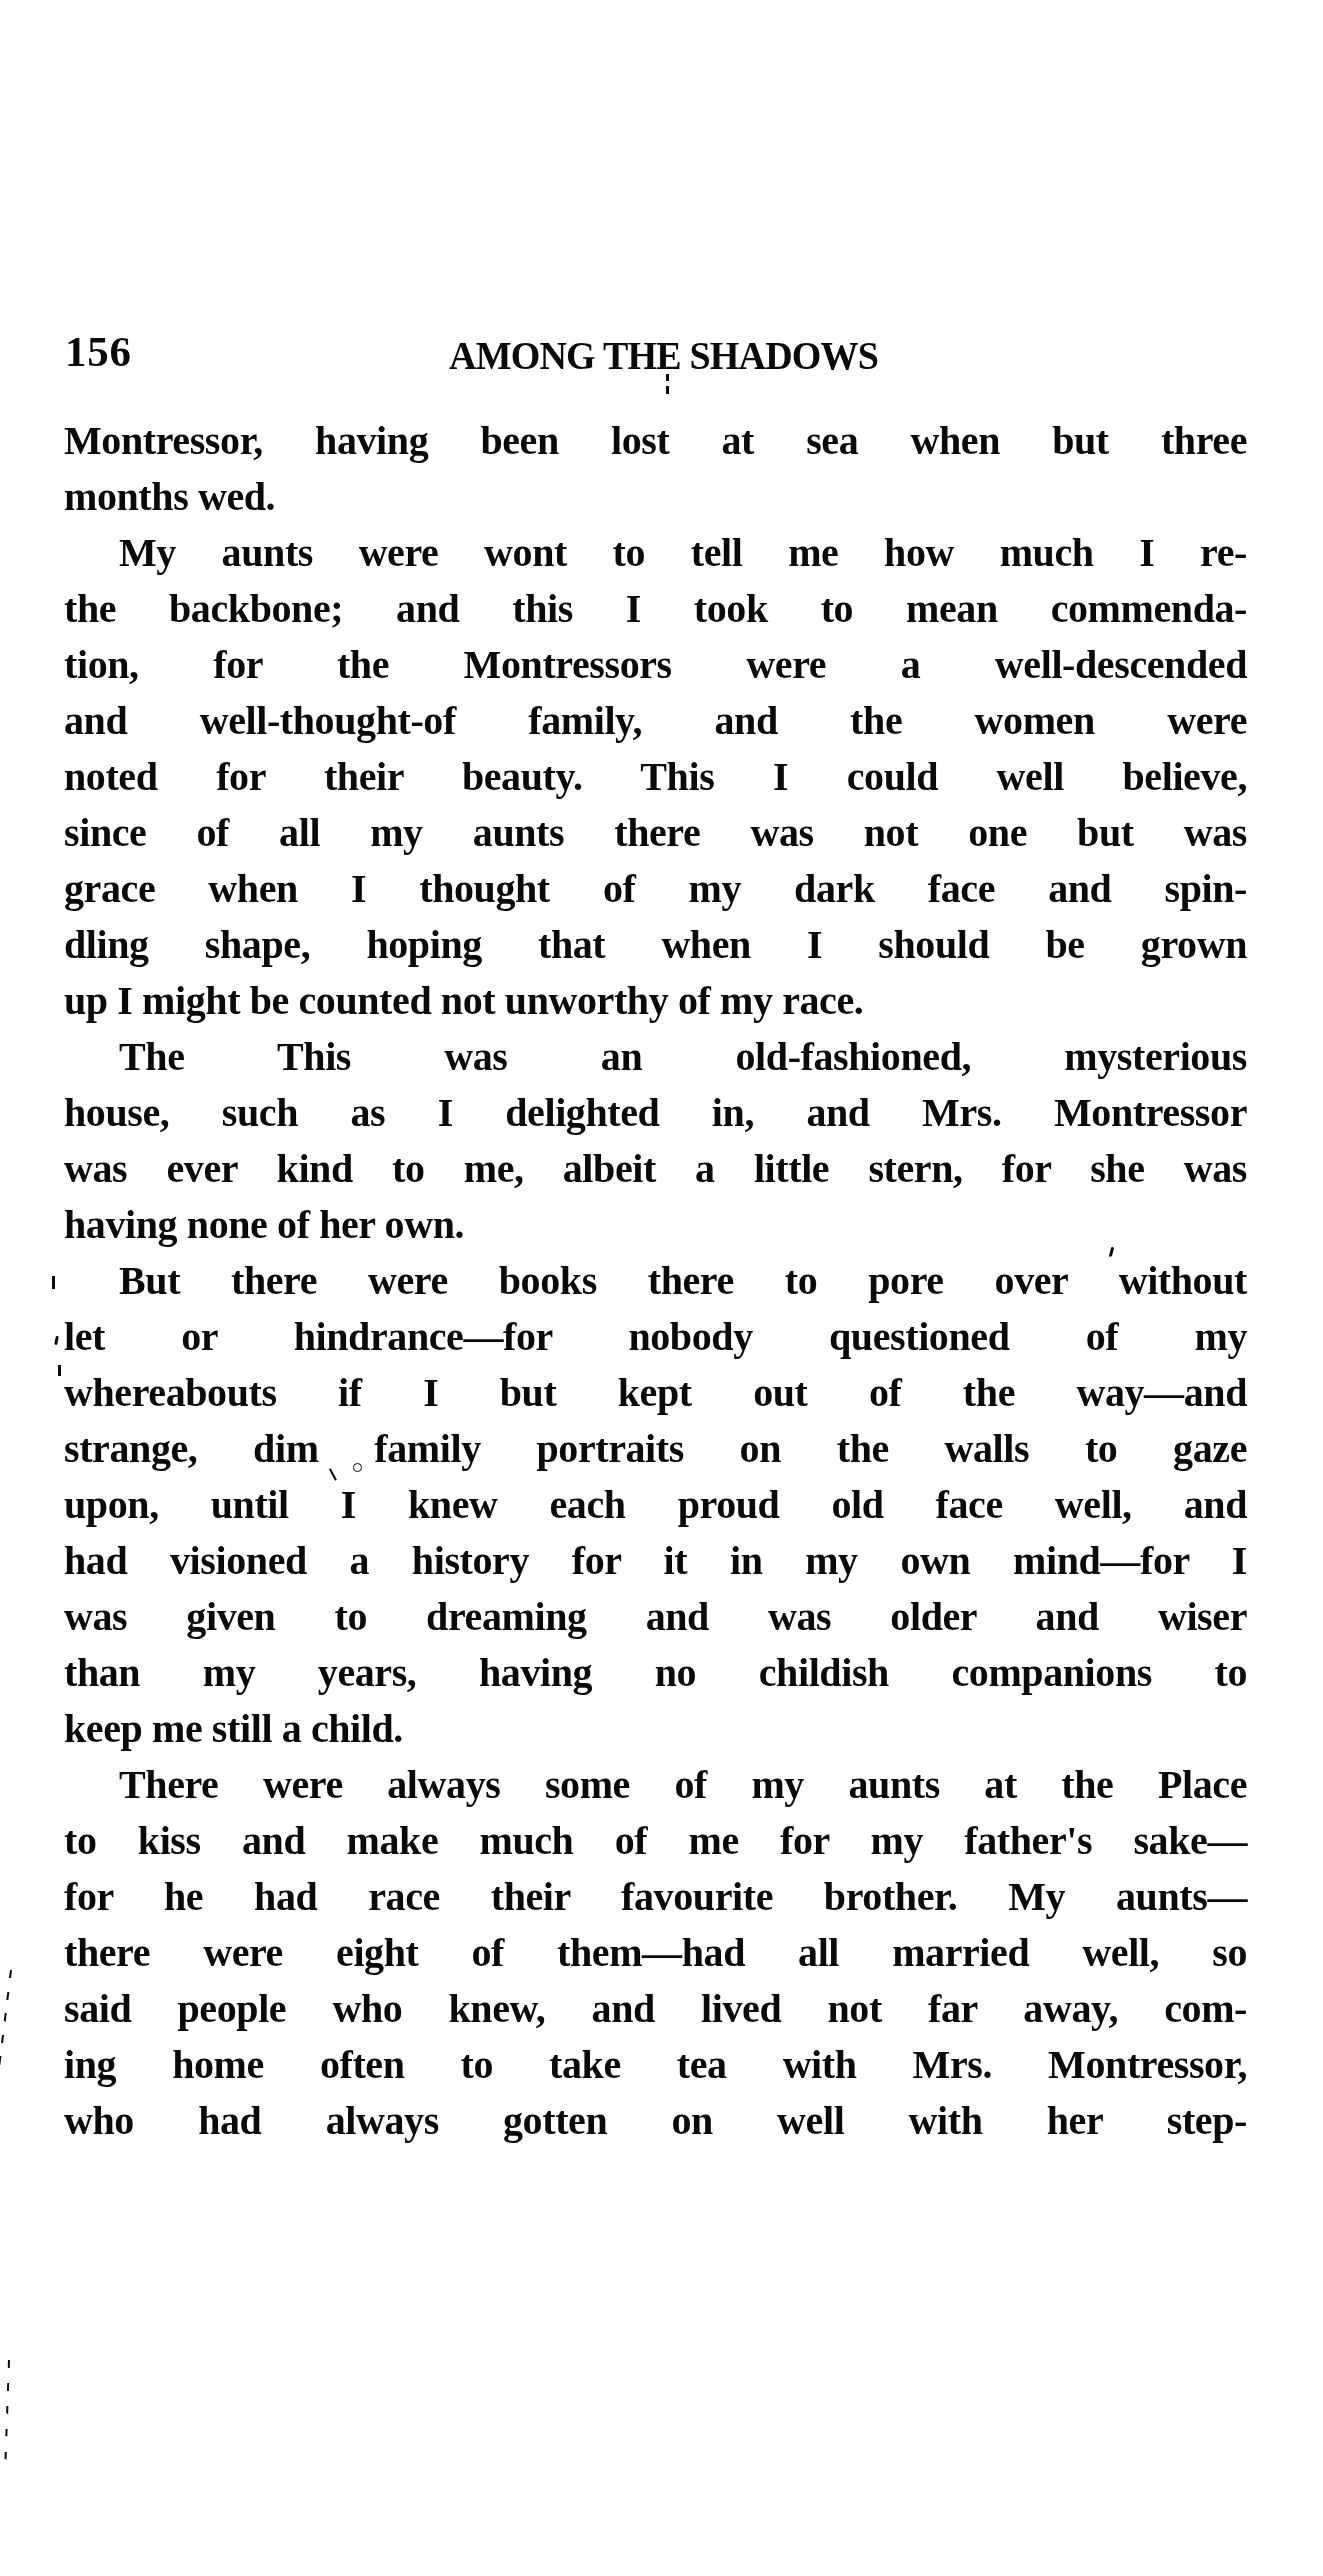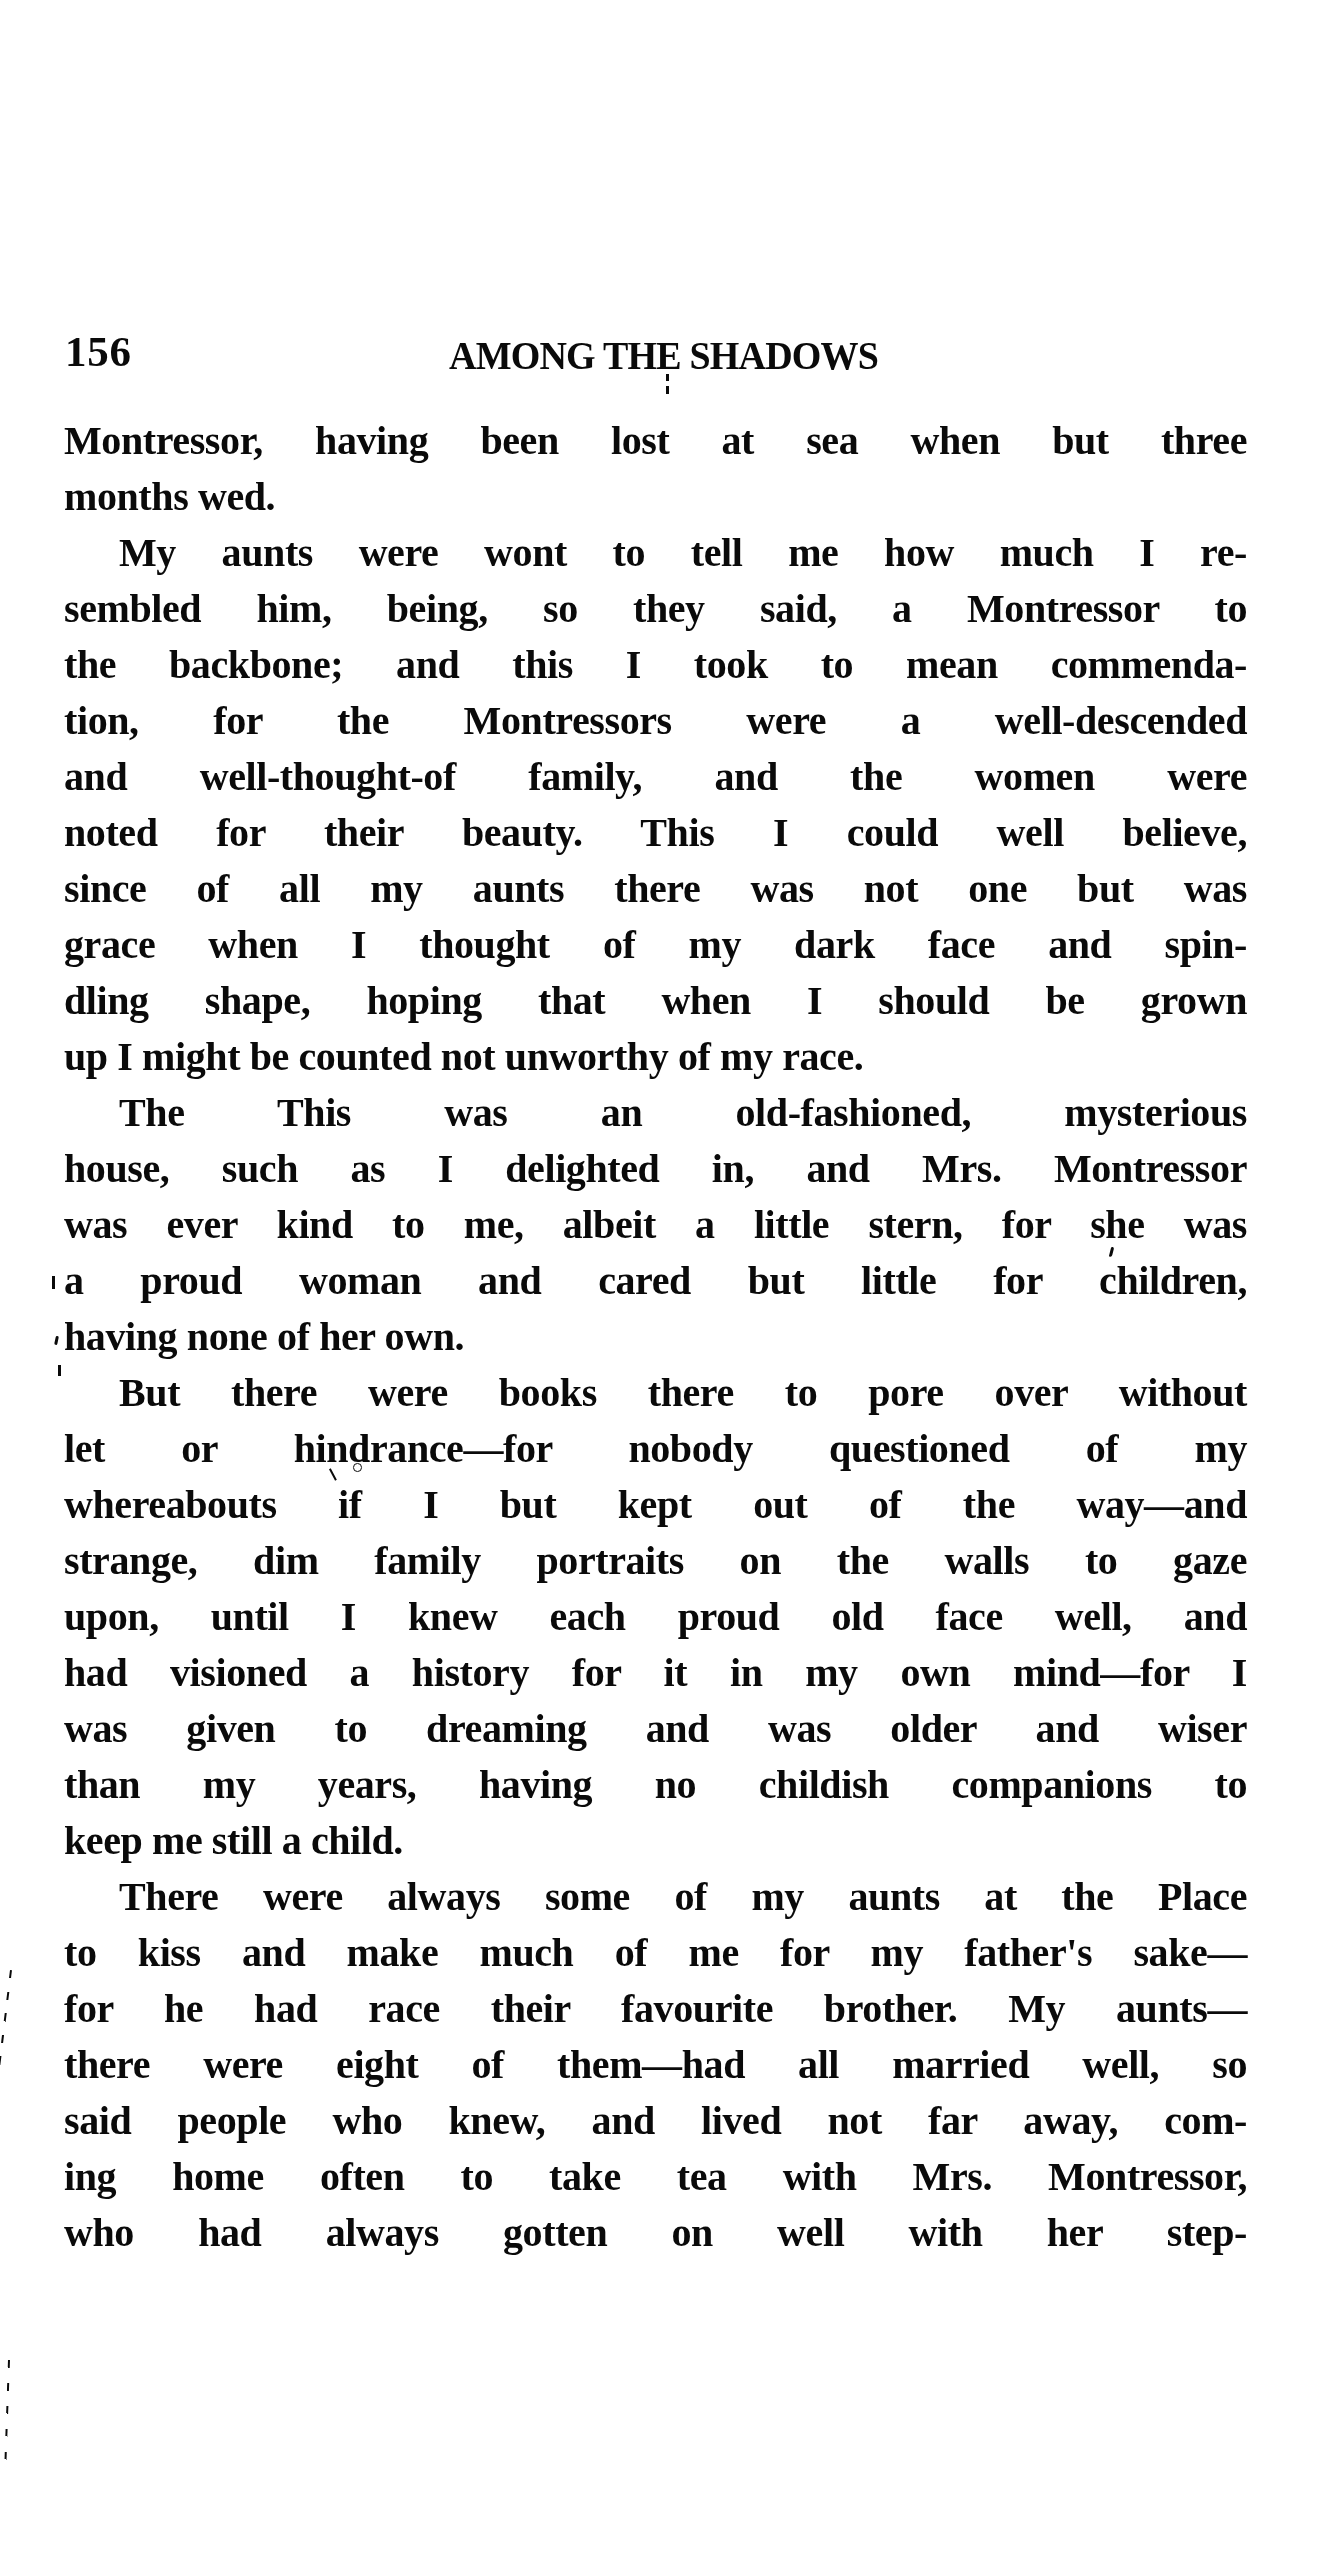--- a/index.html
+++ b/index.html
@@ -73,33 +73,31 @@
   <div class="artifact word-accent"></div>
   <div class="artifact word-curl"></div>
   <div class="artifact body-comma-1"></div>
   <div class="artifact gutter-dash-1"></div>
   <div class="artifact gutter-dash-2"></div>
 
   <div class="text-block">
       <div class="line">Montressor, having been lost at sea when but three</div>
       <div class="line last">months wed.</div>
       <div class="line indent">My aunts were wont to tell me how much I re-</div>
-      <div class="line">sembled him, being, so they said, a Montressor to</div>
       <div class="line">the backbone; and this I took to mean commenda-</div>
       <div class="line">tion, for the Montressors were a well-descended</div>
       <div class="line">and well-thought-of family, and the women were</div>
       <div class="line">noted for their beauty. This I could well believe,</div>
       <div class="line">since of all my aunts there was not one but was</div>
       <div class="line">grace when I thought of my dark face and spin-</div>
       <div class="line">dling shape, hoping that when I should be grown</div>
       <div class="line last">up I might be counted not unworthy of my race.</div>
       <div class="line indent">The This was an old-fashioned, mysterious</div>
       <div class="line">house, such as I delighted in, and Mrs. Montressor</div>
       <div class="line">was ever kind to me, albeit a little stern, for she was</div>
-      <div class="line">a proud woman and cared but little for children,</div>
       <div class="line last">having none of her own.</div>
       <div class="line indent">But there were books there to pore over without</div>
       <div class="line">let or hindrance—for nobody questioned of my</div>
       <div class="line">whereabouts if I but kept out of the way—and</div>
       <div class="line">strange, dim family portraits on the walls to gaze</div>
       <div class="line">upon, until I knew each proud old face well, and</div>
       <div class="line">had visioned a history for it in my own mind—for I</div>
       <div class="line">was given to dreaming and was older and wiser</div>
       <div class="line">than my years, having no childish companions to</div>
       <div class="line last">keep me still a child.</div>

